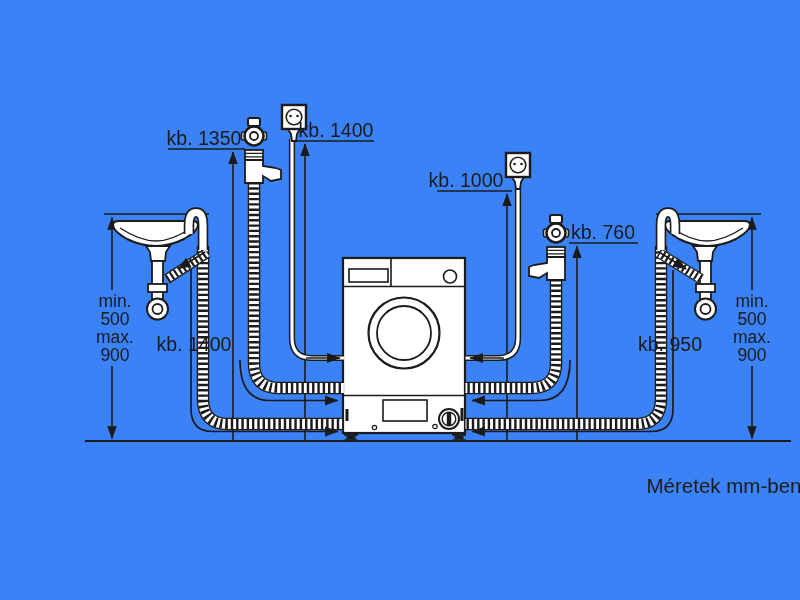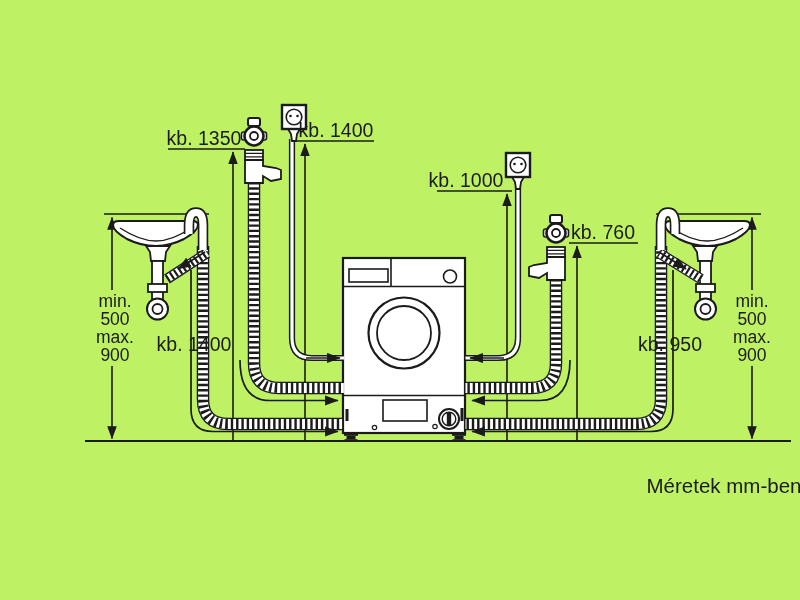--- a/index.html
+++ b/index.html
@@ -1,17 +1,17 @@
 <!DOCTYPE html>
 <html><head>
 <meta charset="utf-8">
 <style>
   html,body{margin:0;padding:0;background:#e9e9e9;}
   .stage{
-    width:800px;height:600px;background:#bef264;position:relative;margin:0 auto;
+    width:800px;height:600px;background:#3b82f6;position:relative;margin:0 auto;
     font-family:"Liberation Sans","DejaVu Sans",sans-serif;
   }
   svg{display:block}
   .lbl{font-size:19.5px;fill:#1b1b1b;}
   .dim{font-size:17.5px;fill:#1b1b1b;}
   .cap{font-size:20.5px;fill:#1b1b1b;}
   text{font-family:"Liberation Sans","DejaVu Sans",sans-serif;}
 </style>
 </head>
 <body>

